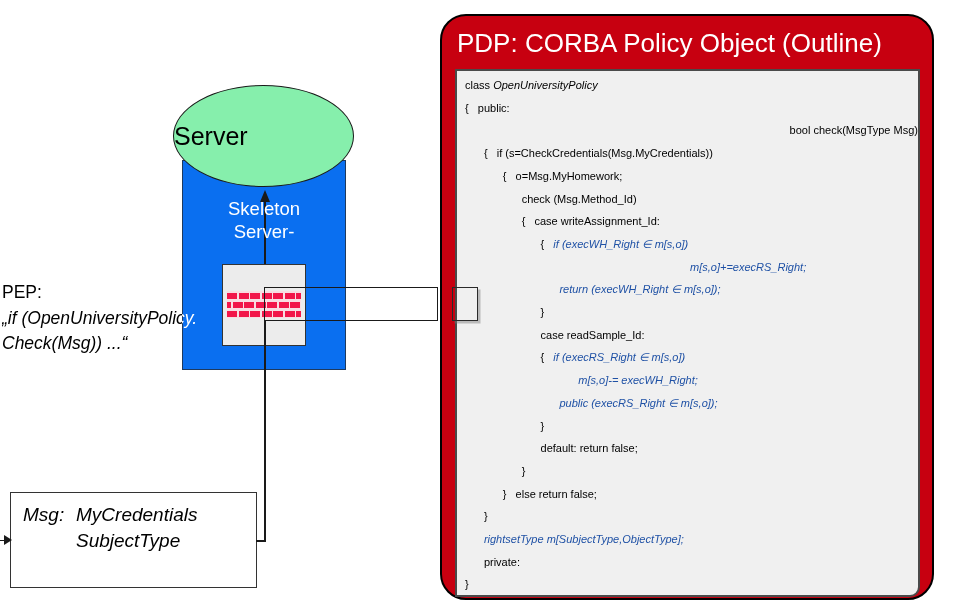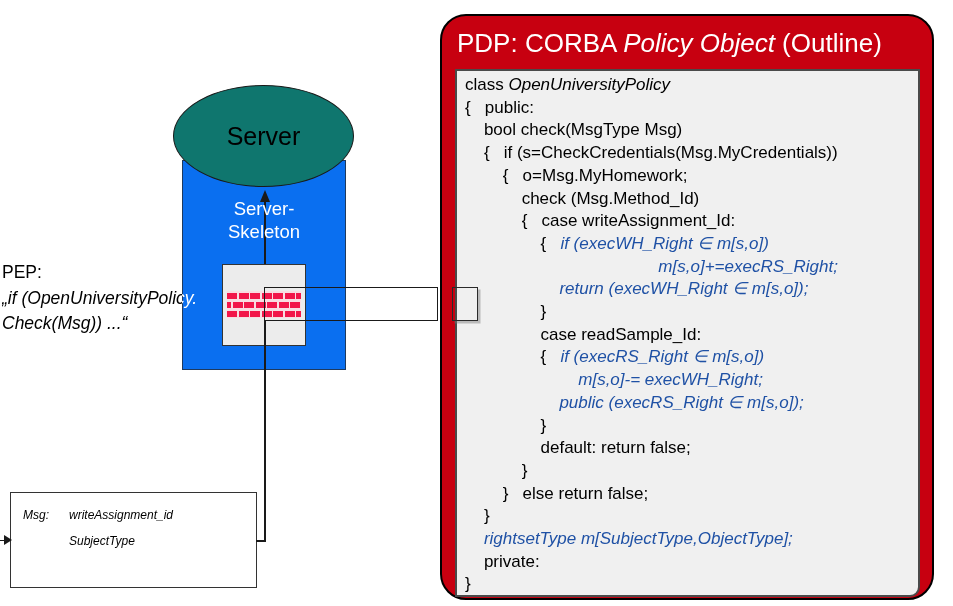--- a/index.html
+++ b/index.html
@@ -3,22 +3,22 @@
 <meta charset="utf-8">
 <style>
   html,body{margin:0;padding:0;background:#fff;}
   body{font-family:"Liberation Sans", sans-serif;}
   .stage{position:relative;width:953px;height:606px;background:#ffffff;overflow:hidden;}
 
   
   .blue-rect{position:absolute;left:182px;top:160px;width:164px;height:210px;
     background:#0a6ff0;border:1.5px solid #1e3a5f;box-sizing:border-box;z-index:1;}
   .server-ellipse{position:absolute;left:173px;top:85px;width:181px;height:102px;
-    background:#0f766e;border:1.6px solid #1a1a1a;border-radius:50%;box-sizing:border-box;
-    display:flex;align-items:center;justify-content:center;z-index:2;}
+    background:#86efac;border:1.6px solid #1a1a1a;border-radius:50%;box-sizing:border-box;
+    display:flex;align-items:center;justify-content:flex-start;z-index:2;}
   .server-ellipse span{font-size:25px;color:#000;}
   .skeleton-label{position:absolute;left:182px;top:197px;width:164px;text-align:center;
     color:#ffffff;font-size:18.5px;line-height:23px;z-index:4;}
 
   .vline{position:absolute;width:1.6px;background:#1a1a1a;z-index:3;}
   .vline-a{left:264px;top:201px;height:87px;}
   .vline-b{left:264px;top:321px;height:220px;z-index:4;}
   .hstub{position:absolute;left:256px;top:540px;width:10px;height:1.6px;background:#1a1a1a;z-index:4;}
   .arrow-up{position:absolute;left:259.5px;top:190px;width:0;height:0;z-index:3;
     border-left:5.5px solid transparent;border-right:5.5px solid transparent;border-bottom:12px solid #1a1a1a;}
@@ -28,58 +28,58 @@
   .bricks{position:absolute;left:4px;top:26px;width:74px;height:27px;background:#f8dde2;overflow:hidden;}
   .brick-row{display:flex;height:9px;box-sizing:border-box;padding-top:1.5px;}
   .brick{width:10px;height:6.5px;background:#f2164a;margin-right:1.5px;flex:none;}
 
   .connector-left{position:absolute;left:264px;top:287px;width:174px;height:34px;
     border:1.6px solid #1a1a1a;box-sizing:border-box;background:transparent;z-index:5;}
   .connector-right{position:absolute;left:452px;top:287px;width:26px;height:34px;
     border:1.6px solid #2a2a2a;box-sizing:border-box;background:transparent;z-index:8;
     box-shadow:2.5px 2.5px 0 rgba(120,120,120,0.45);}
 
-  .pep-text{position:absolute;left:2px;top:260px;width:300px;font-size:17.5px;line-height:25.5px;z-index:6;}
+  .pep-text{position:absolute;left:2px;top:280px;width:300px;font-size:17.5px;line-height:25.5px;z-index:6;}
   .pep-text .it{font-style:italic;}
   .pep-black{color:#000;clip-path:inset(0 calc(100% - 180px) 0 0);}
   .pep-white{color:#fff;clip-path:inset(0 0 0 180px);}
 
   .msg-box{position:absolute;left:10px;top:492px;width:247px;height:96px;background:#fff;
     border:1.6px solid #333;box-sizing:border-box;z-index:2;
-    display:flex;padding:9px 0 0 12px;font-size:12px;line-height:26px;font-style:italic;color:#000;}
+    display:flex;padding:9px 0 0 12px;font-size:19px;line-height:26px;font-style:italic;color:#000;gap:7px;}
   .msg-label{width:46px;flex:none;}
   .msg-arrow-line{position:absolute;left:0;top:539.5px;width:5px;height:1.6px;background:#1a1a1a;z-index:3;}
   .msg-arrow-head{position:absolute;left:4px;top:535px;width:0;height:0;z-index:3;
     border-top:5px solid transparent;border-bottom:5px solid transparent;border-left:8px solid #1a1a1a;}
 
   
   .pdp-box{position:absolute;left:440px;top:14px;width:494px;height:586px;background:#c70010;
     border:2px solid #000;border-radius:26px;box-sizing:border-box;z-index:7;}
   .pdp-title{position:absolute;left:15px;top:12px;color:#fff;font-size:26px;white-space:nowrap;}
-  .pdp-title .t-i{font-style:italic;}
+  .pdp-title .t-i{}
   .code-panel{position:absolute;left:13px;top:53px;width:465px;height:528px;background:#f0f0f0;
     border:2px solid #4a4a4a;box-sizing:border-box;border-radius:0 0 10px 0;
-    padding:3px 0 0 8px;font-size:17px;line-height:22.7px;color:#000;}
+    padding:3px 0 0 8px;font-size:11px;line-height:22.7px;color:#000;}
   .code-line{white-space:pre;}
   .c-r{color:#000;font-style:normal;}
   .c-i{color:#000;font-style:italic;}
   .c-b{color:#1f51a5;font-style:italic;}
 </style>
 </head>
 <body>
 
 <div class="stage">
 
   <div class="blue-rect"></div>
   <div class="server-ellipse">
     <span>Server</span>
   </div>
   <div class="skeleton-label">
+    <div>Skeleton</div>
     <div>Server-</div>
-    <div>Skeleton</div>
   </div>
 
   <div class="arrow-up"></div>
   <div class="vline vline-a"></div>
   <div class="vline vline-b"></div>
   <div class="hstub"></div>
 
   <div class="brick-box">
     <div class="bricks" id="bricks">
         <div class="brick-row">
@@ -124,31 +124,31 @@
     <div>PEP:</div>
     <div class="it">„if (OpenUniversityPolicy.</div>
     <div class="it">Check(Msg)) ...“</div>
   </div>
 
   <div class="msg-arrow-line"></div>
   <div class="msg-arrow-head"></div>
   <div class="msg-box">
     <div class="msg-label">Msg:</div>
     <div class="msg-items" id="msg-items">
-        <div>writeAssignment_id</div>
+        <div>MyCredentials</div>
         <div>SubjectType</div>
       </div>
   </div>
 
   <div class="pdp-box">
     <div class="pdp-title" id="pdp-title"><span class="t-r">PDP: CORBA </span><span class="t-i">Policy Object</span><span class="t-r"> (Outline)</span></div>
     <div class="code-panel" id="code-panel">
         <div class="code-line" style="padding-left: 0px;"><span class="c-r">class </span><span class="c-i">OpenUniversityPolicy</span></div>
         <div class="code-line" style="padding-left: 0px;"><span class="c-r">{   public:</span></div>
-        <div class="code-line" style="padding-left: 18.88px;"><span class="c-r">bool check(MsgType Msg)</span></div>
+        <div class="code-line" style="padding-left: 18.88px; text-align: right;"><span class="c-r">bool check(MsgType Msg)</span></div>
         <div class="code-line" style="padding-left: 18.88px;"><span class="c-r">{   if (s=CheckCredentials(Msg.MyCredentials))</span></div>
         <div class="code-line" style="padding-left: 37.76px;"><span class="c-r">{   o=Msg.MyHomework;</span></div>
         <div class="code-line" style="padding-left: 56.64px;"><span class="c-r">check (Msg.Method_Id)</span></div>
         <div class="code-line" style="padding-left: 56.64px;"><span class="c-r">{   case writeAssignment_Id:</span></div>
         <div class="code-line" style="padding-left: 75.52px;"><span class="c-r">{   </span><span class="c-b">if (execWH_Right ∈ m[s,o])</span></div>
         <div class="code-line" style="padding-left: 113.28px; text-align: center;"><span class="c-b">m[s,o]+=execRS_Right;</span></div>
         <div class="code-line" style="padding-left: 94.4px;"><span class="c-b">return (execWH_Right ∈ m[s,o]);</span></div>
         <div class="code-line" style="padding-left: 75.52px;"><span class="c-r">}</span></div>
         <div class="code-line" style="padding-left: 75.52px;"><span class="c-r">case readSample_Id:</span></div>
         <div class="code-line" style="padding-left: 75.52px;"><span class="c-r">{   </span><span class="c-b">if (execRS_Right ∈ m[s,o])</span></div>

